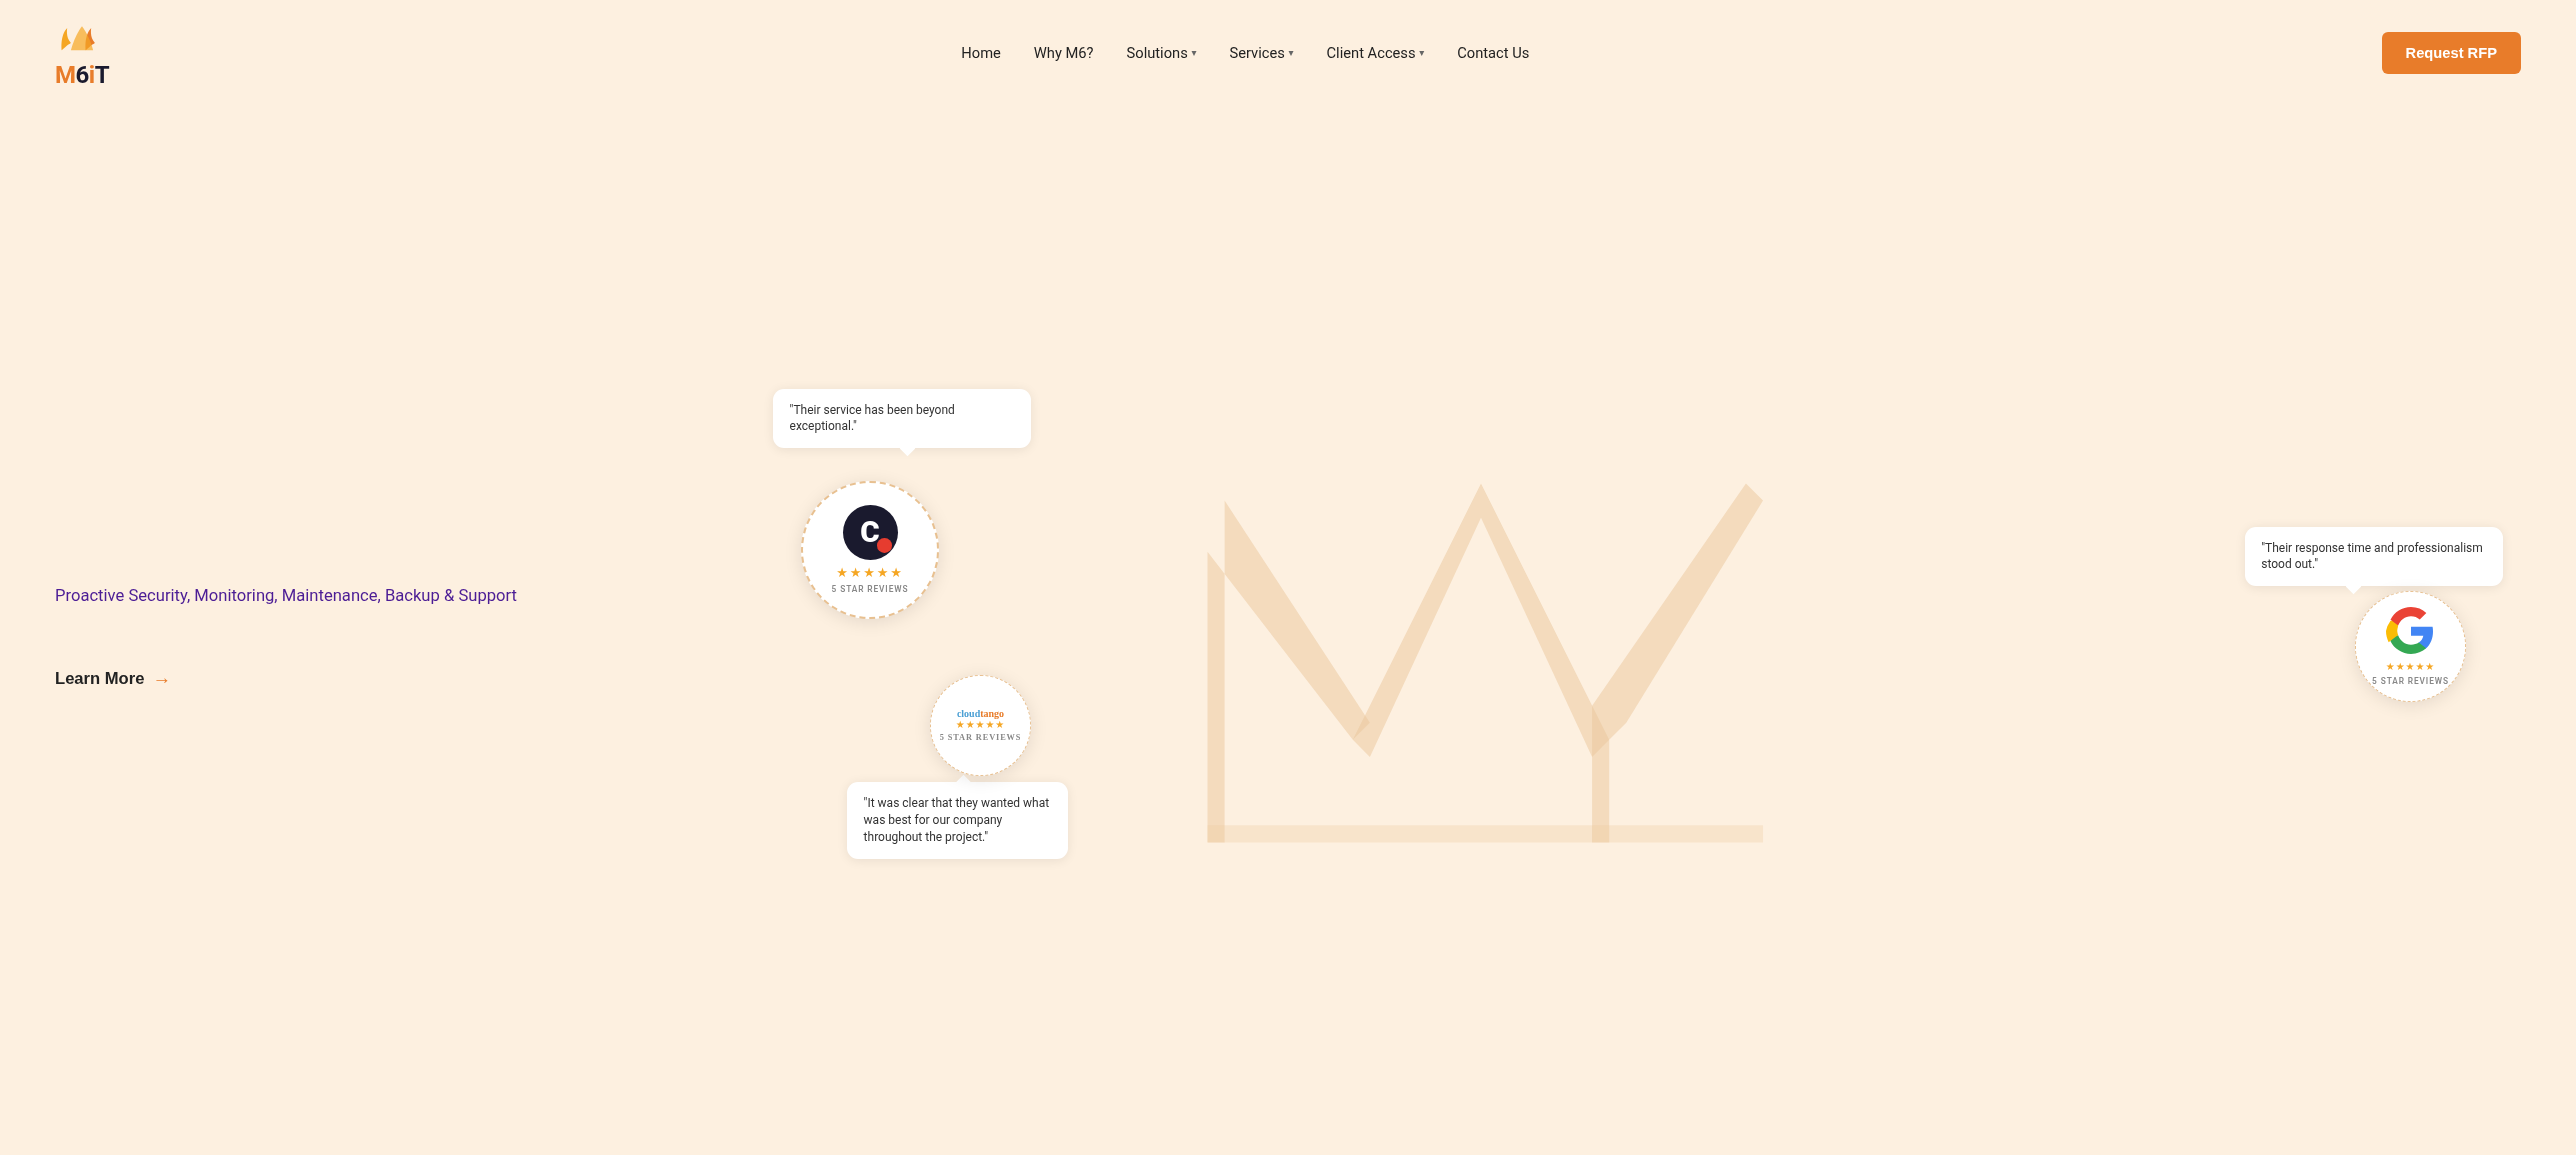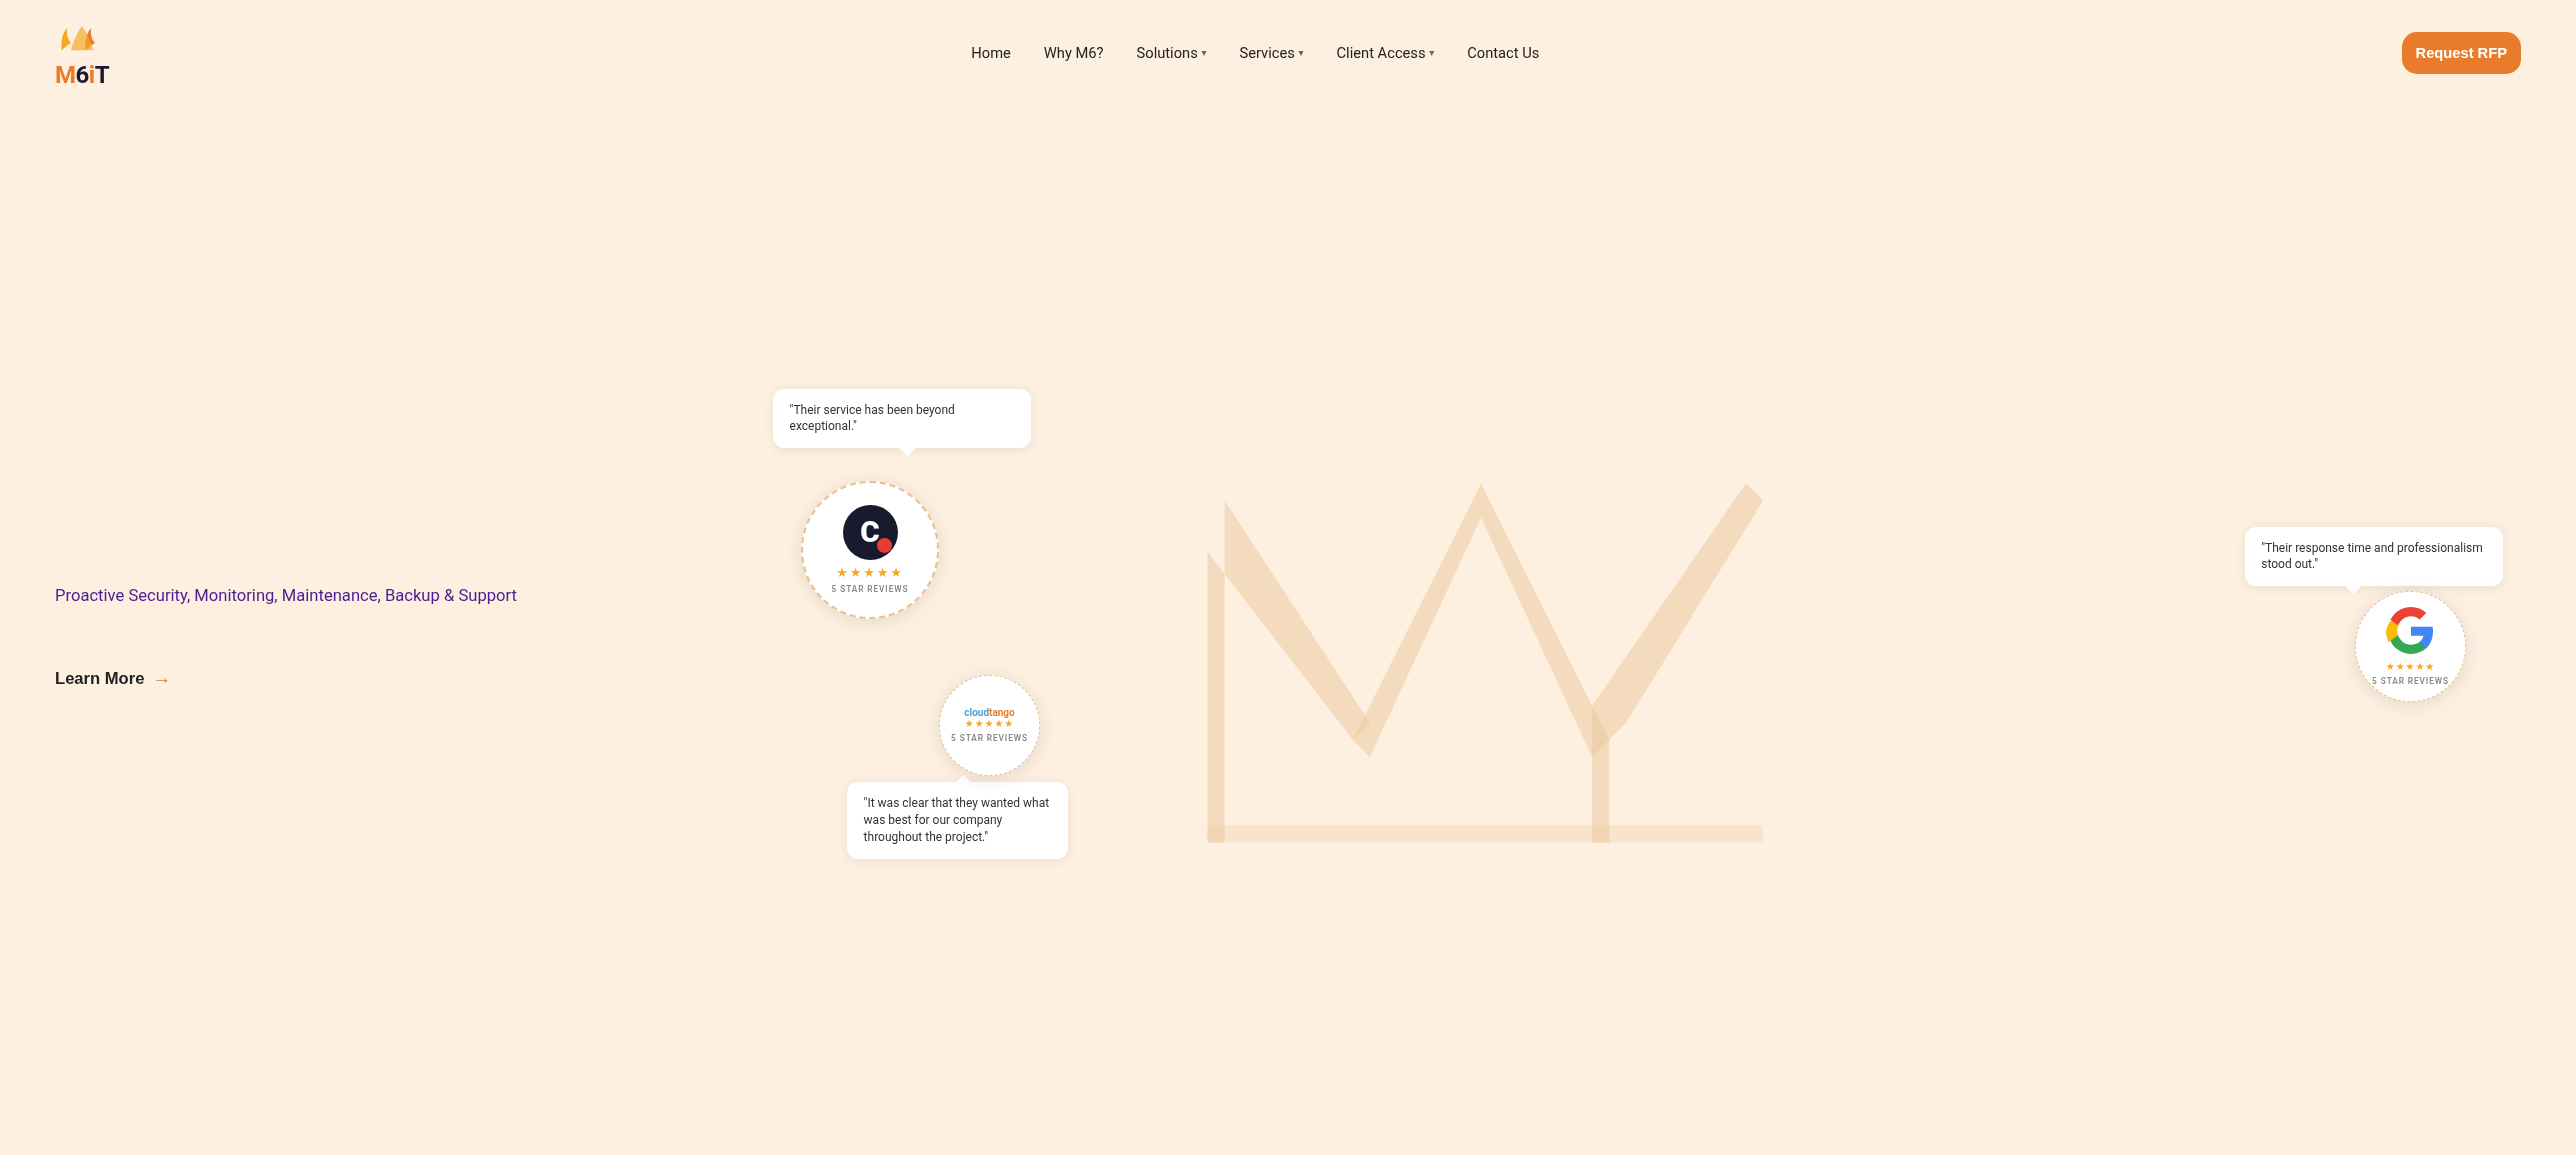--- a/index.html
+++ b/index.html
@@ -55,22 +55,22 @@
       gap: 3.7px;
     }
     .nav-links li a .chevron {
       font-size: 10px;
       color: #666;
     }
     .request-rfp-btn {
       background: #e87c2a;
       color: white;
       border: none;
-      padding: 13px 14px;
-      border-radius: 15px;
+      padding: 13px 24px;
+      border-radius: 6px;
       font-size: 14.7px;
       font-weight: 700;
       cursor: pointer;
       white-space: nowrap;
     }
 
     
     .hero {
       display: flex;
       align-items: center;
@@ -197,22 +197,23 @@
       width: 138px;
       height: 138px;
       top: 120px;
       left: 120px;
       border: 2.8px dashed #e8c090;
     }
     .logo-circle-cloudtango {
       width: 101px;
       height: 101px;
       bottom: 138px;
-      left: 258px;
+      left: 249px;
       border: 1.8px dashed #e8c090;
+      font-family: Liberation Serif, serif;
     }
     .logo-circle-google {
       width: 111px;
       height: 111px;
       top: 230px;
       right: 55px;
       border: 1.8px dashed #e8c090;
     }
 
     .stars {

